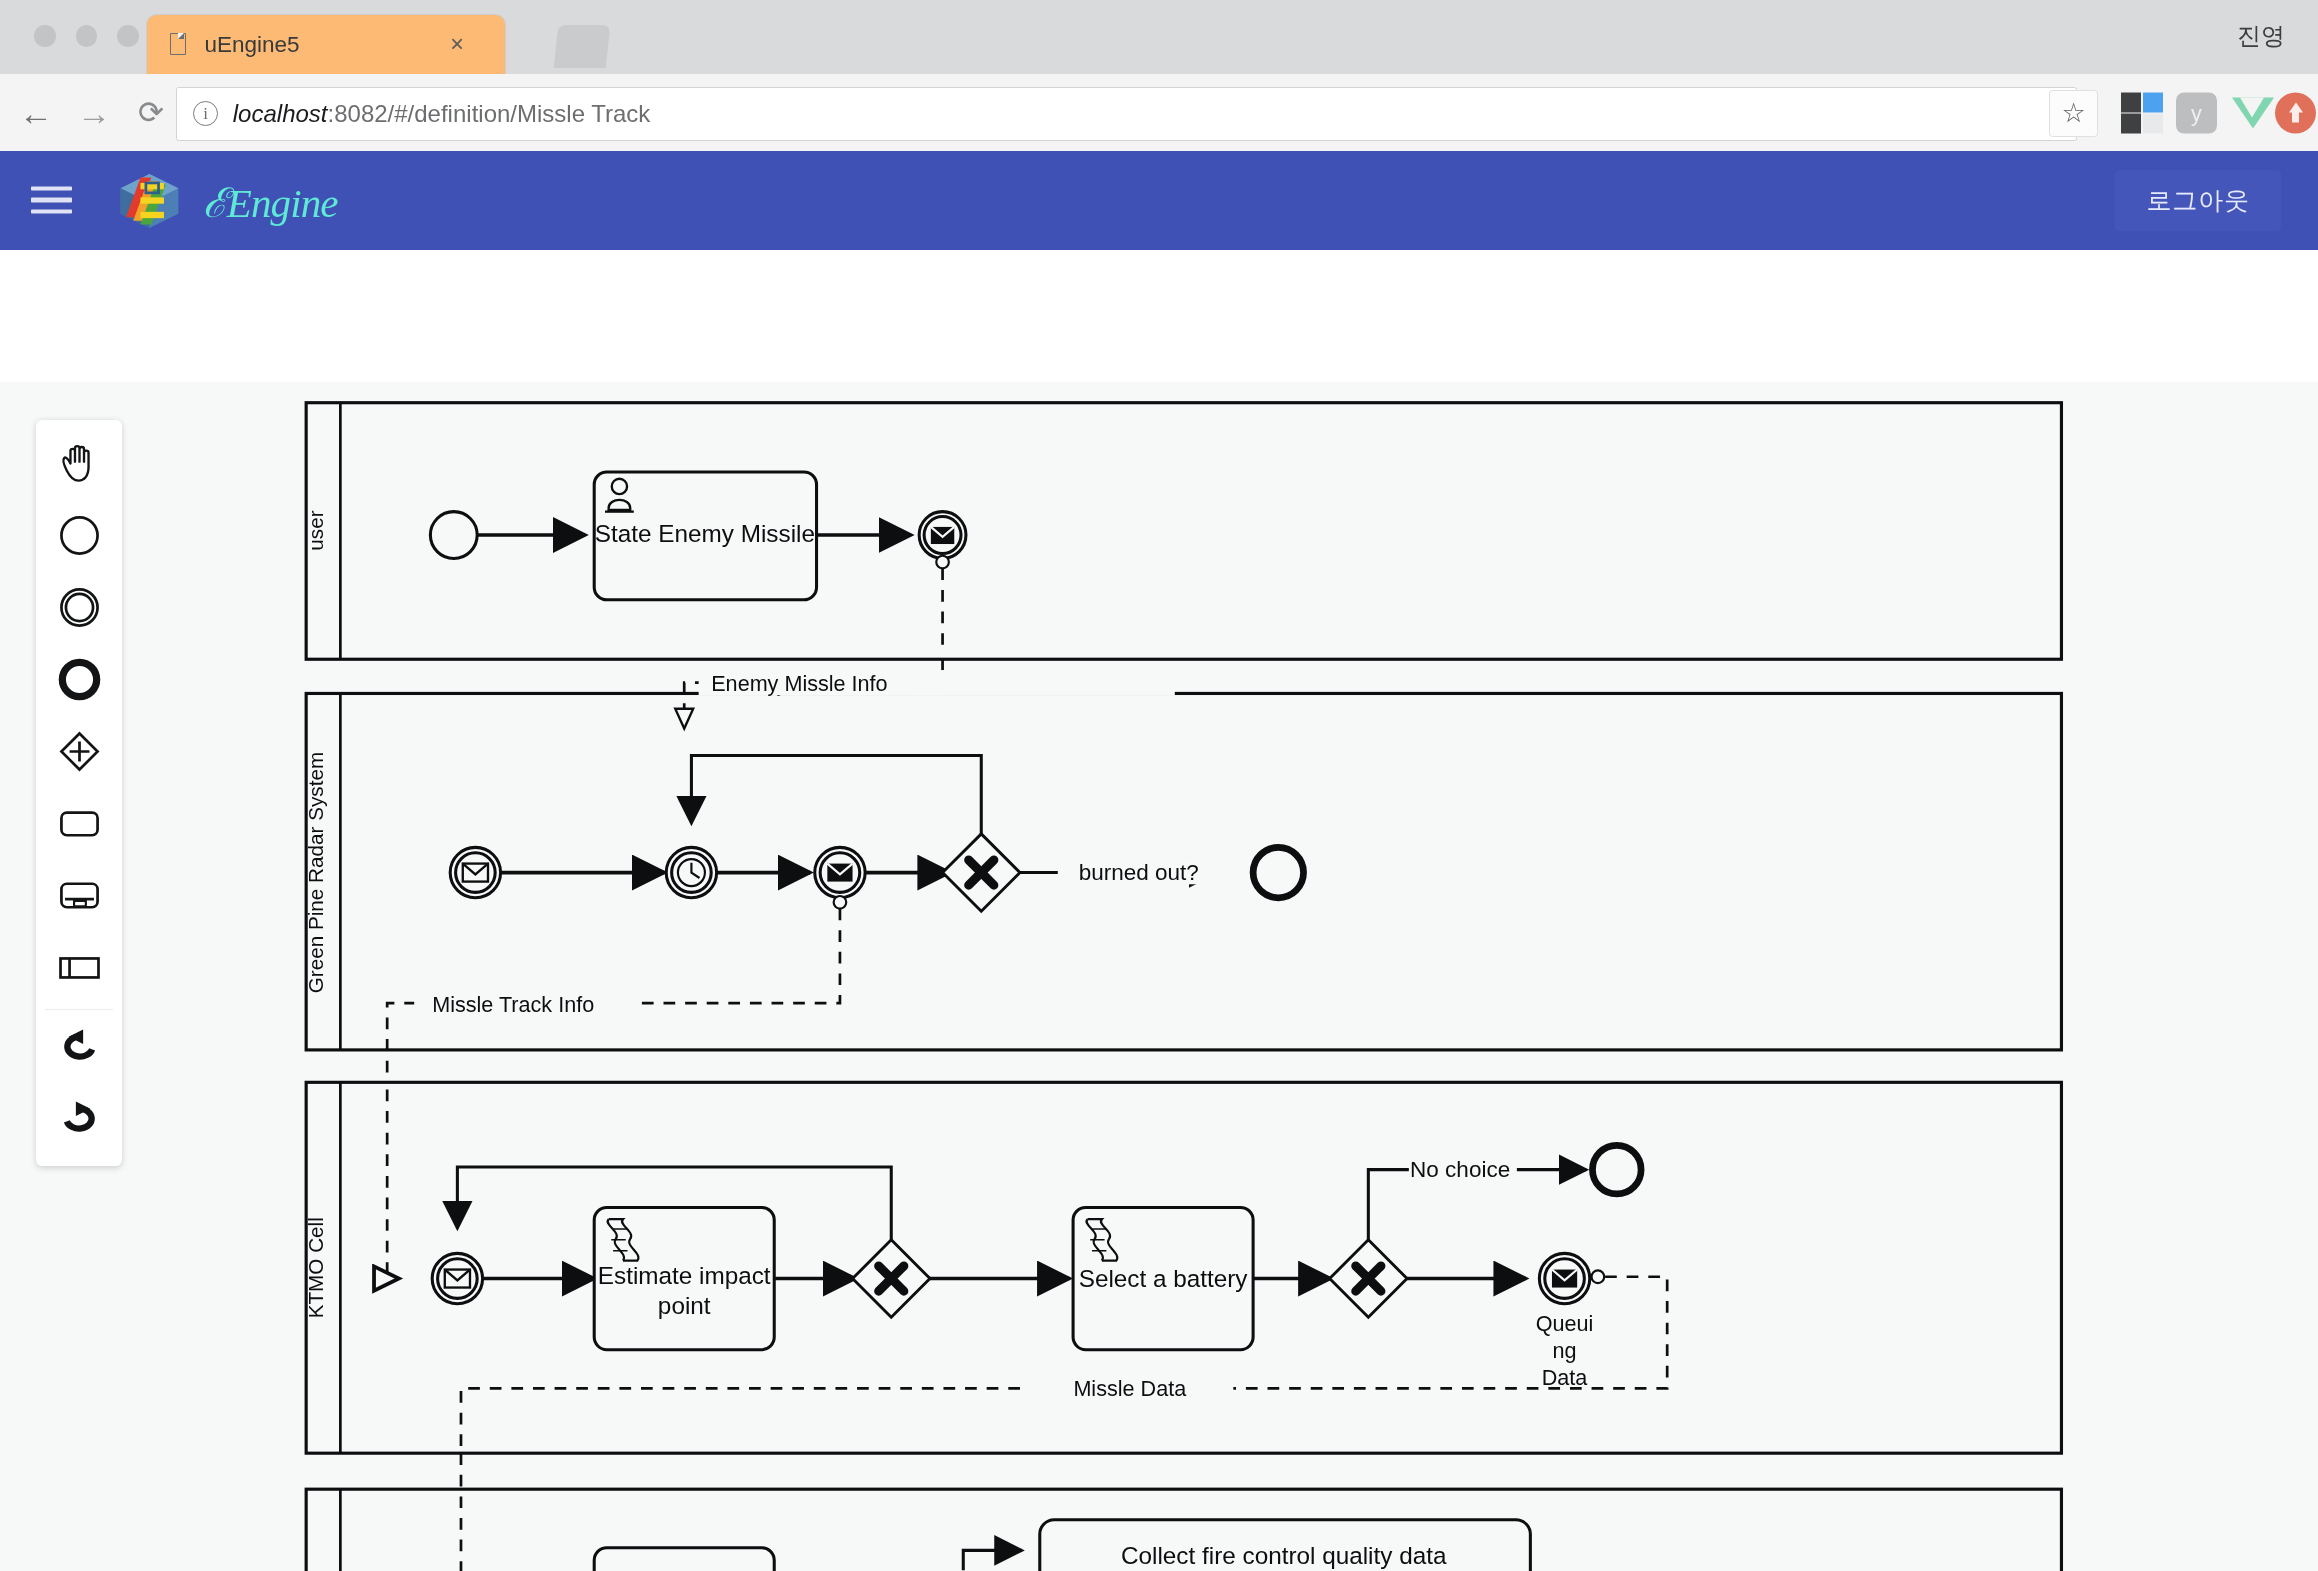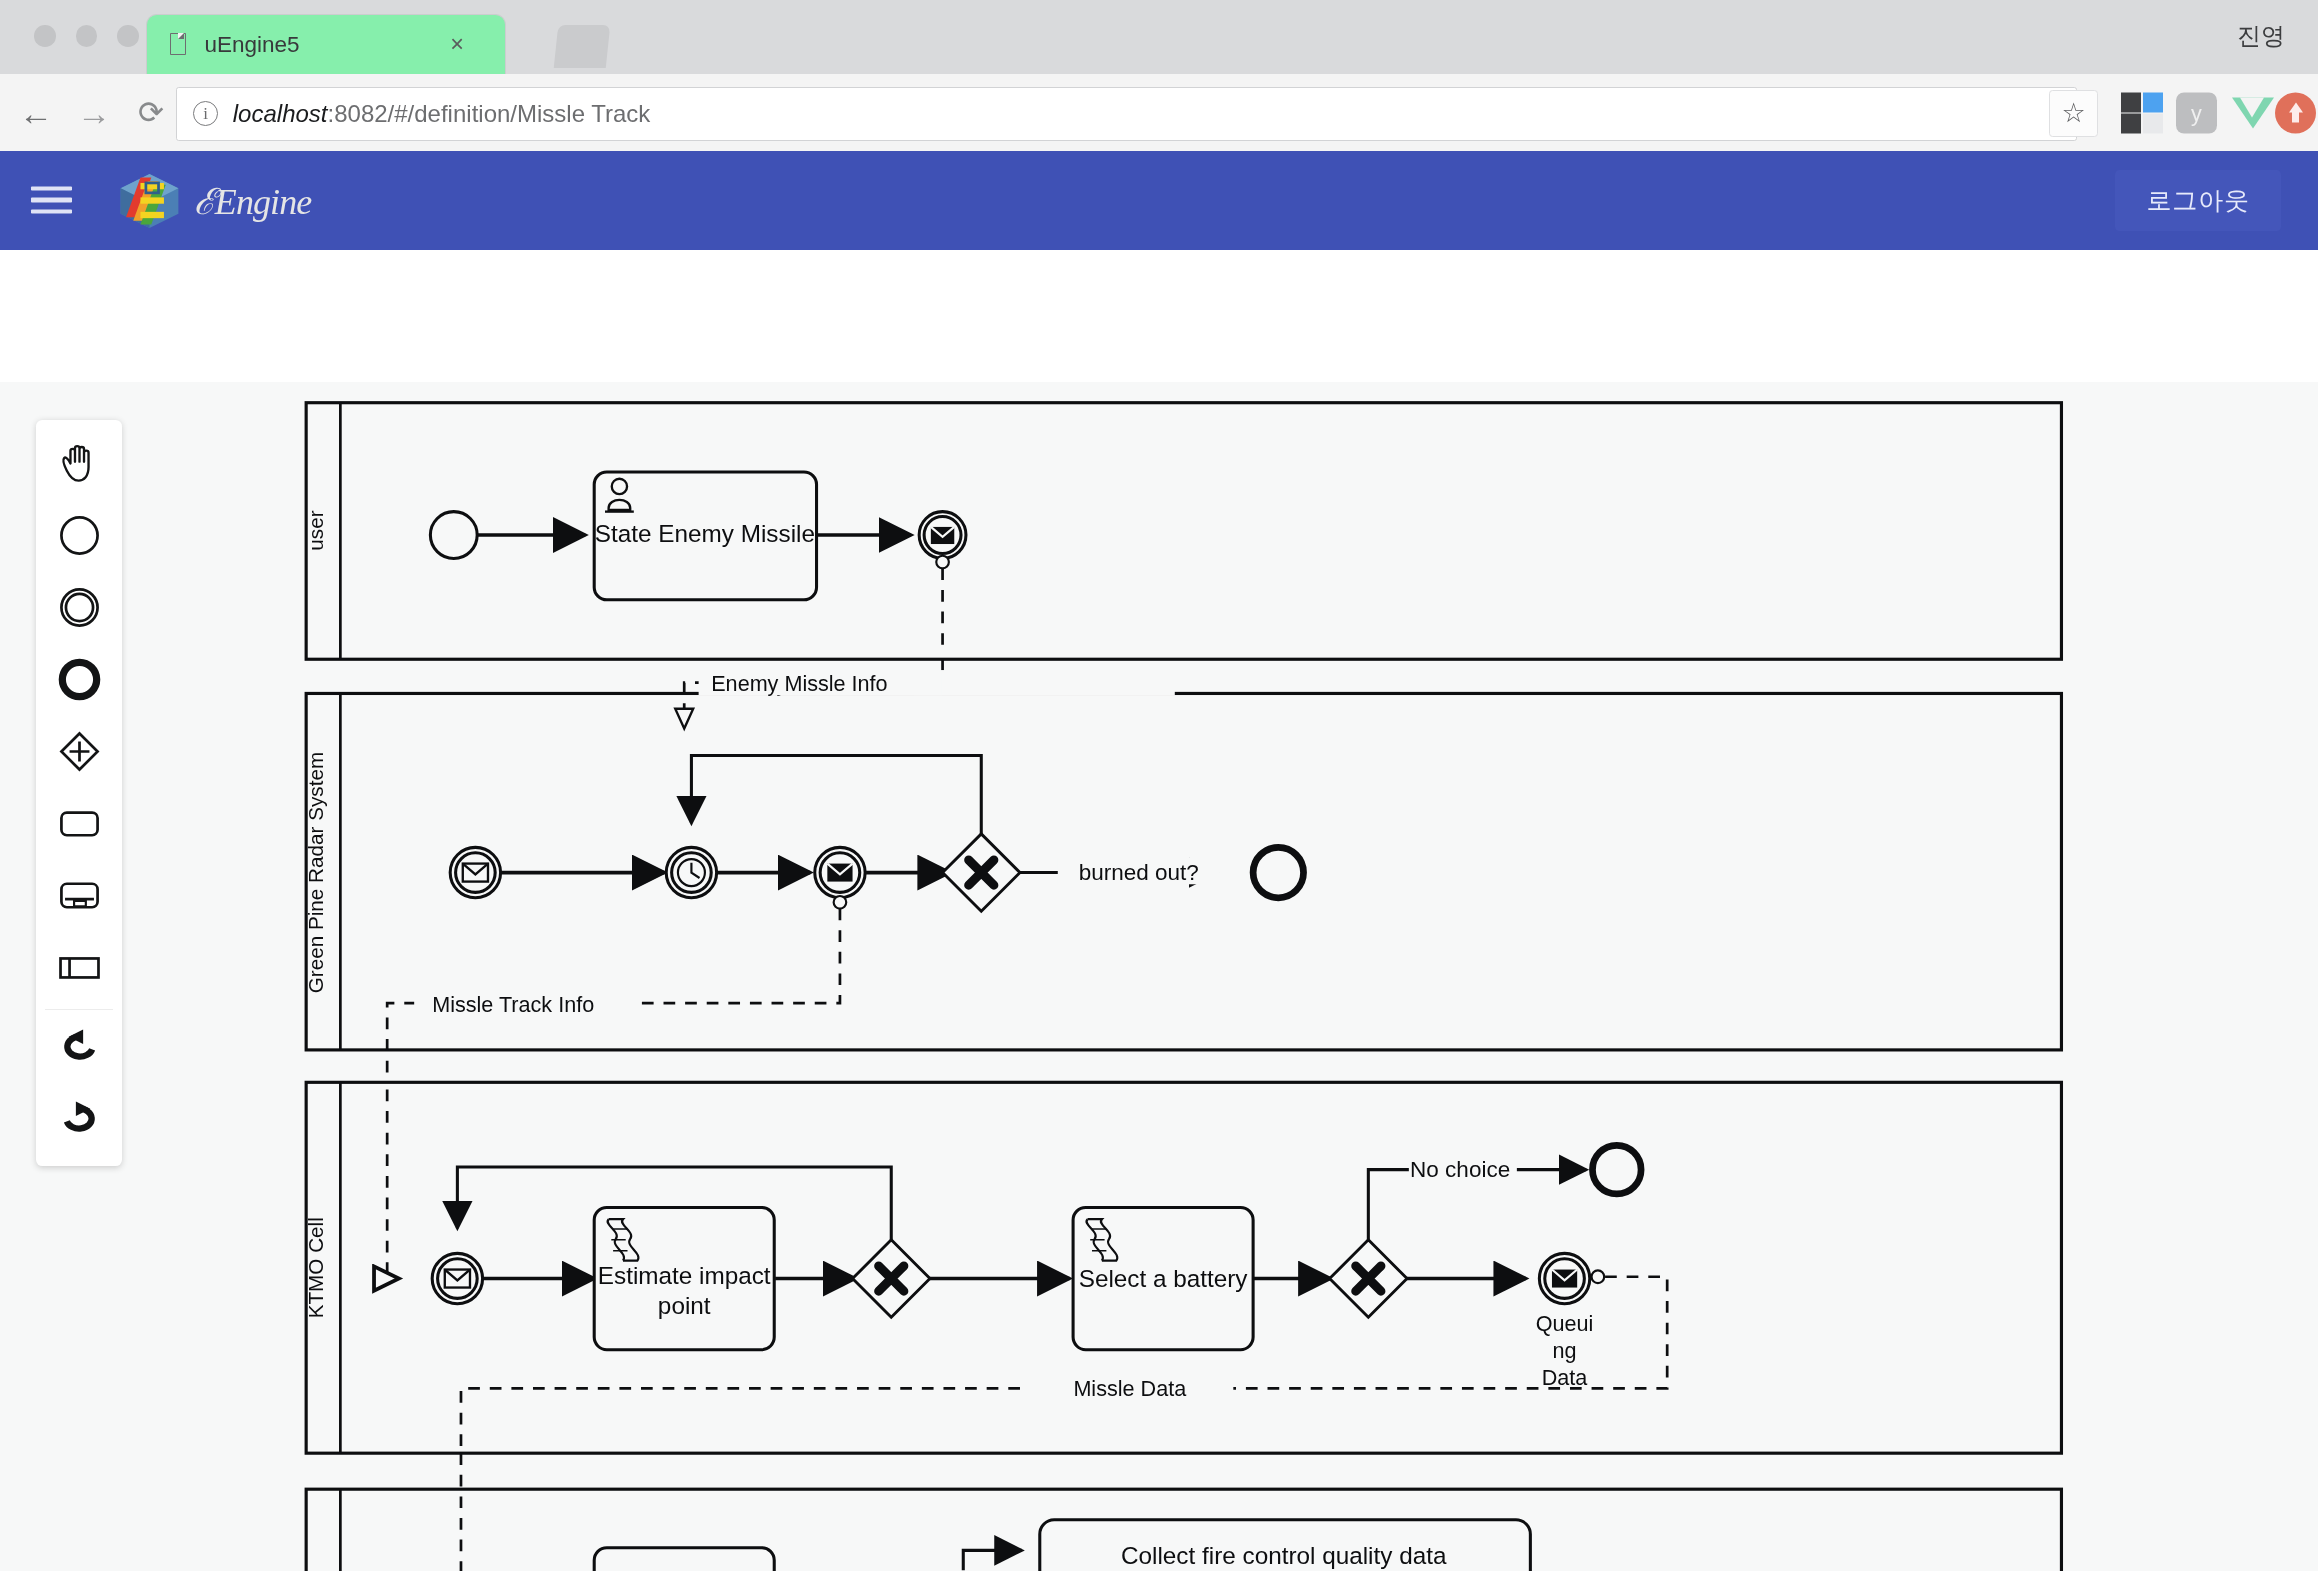--- a/index.html
+++ b/index.html
@@ -11,21 +11,21 @@
   
   .browser-topbar{
     position:absolute;left:0;top:0;width:2319px;height:74px;
     background:#d9dadc;
     border-bottom:0.9px solid #c2c3c5;
   }
   .traffic{position:absolute;left:34px;top:25px;display:flex;gap:20px;}
   .traffic i{width:21.6px;height:21.6px;border-radius:50%;background:#c3c4c6;display:block;}
   .tab{
     position:absolute;left:146px;top:14.4px;width:358px;height:59px;
-    background:#86efac;border:0.9px solid #cccdcf;border-bottom:none;
+    background:#fdba74;border:0.9px solid #cccdcf;border-bottom:none;
     border-radius:10.8px 10.8px 0 0;
     display:flex;align-items:center;
   }
   .tab-fileicon{margin-left:23.4px;width:18px;height:23.4px;position:relative;}
   .tab-fileicon:before{
     content:"";position:absolute;left:0;top:0;width:13.5px;height:20px;
     border:1.8px solid #6d6e70;border-radius:0.9px;
   }
   .tab-fileicon:after{
     content:"";position:absolute;left:8px;top:0px;width:0;height:0;
@@ -92,21 +92,21 @@
     position:absolute;left:0;top:151px;width:2319px;height:99px;
     background:#3f51b5;
   }
   .hamburger{position:absolute;left:31px;top:50%;transform:translateY(-50%);width:41px;height:29px;}
   .hamburger i{position:absolute;left:0;width:41px;height:4.5px;background:#dfe3f5;display:block;border-radius:0.9px;}
   .hamburger i:nth-child(1){top:0;}
   .hamburger i:nth-child(2){top:11.7px;}
   .hamburger i:nth-child(3){top:23.4px;}
   .brand{position:absolute;left:117px;top:50%;transform:translateY(-50%);display:flex;align-items:center;}
   .logo-cube{position:relative;width:65px;height:58px;}
-  .brand-text{margin-left:12px;font-size:36px;color:#e5e5e5;font-family:"Liberation Serif",serif;font-style:italic;letter-spacing:-0.9px;}
+  .brand-text{margin-left:21px;font-size:41px;color:#5eead4;font-family:"Liberation Serif",serif;font-style:italic;letter-spacing:-0.9px;}
   .logout-btn{
     position:absolute;right:38px;top:50%;transform:translateY(-50%);
     padding:14.4px 31px;border-radius:4.5px;background:#4456ba;
     color:#e7eafb;font-size:25px;letter-spacing:0.9px;
   }
 
   
   .editor-toolbar{position:absolute;left:0;top:250px;width:2319px;height:131px;background:#ffffff;}
   .field{position:absolute;top:297px;}
   .field-label{font-size:21.6px;color:#8a8b8d;}

